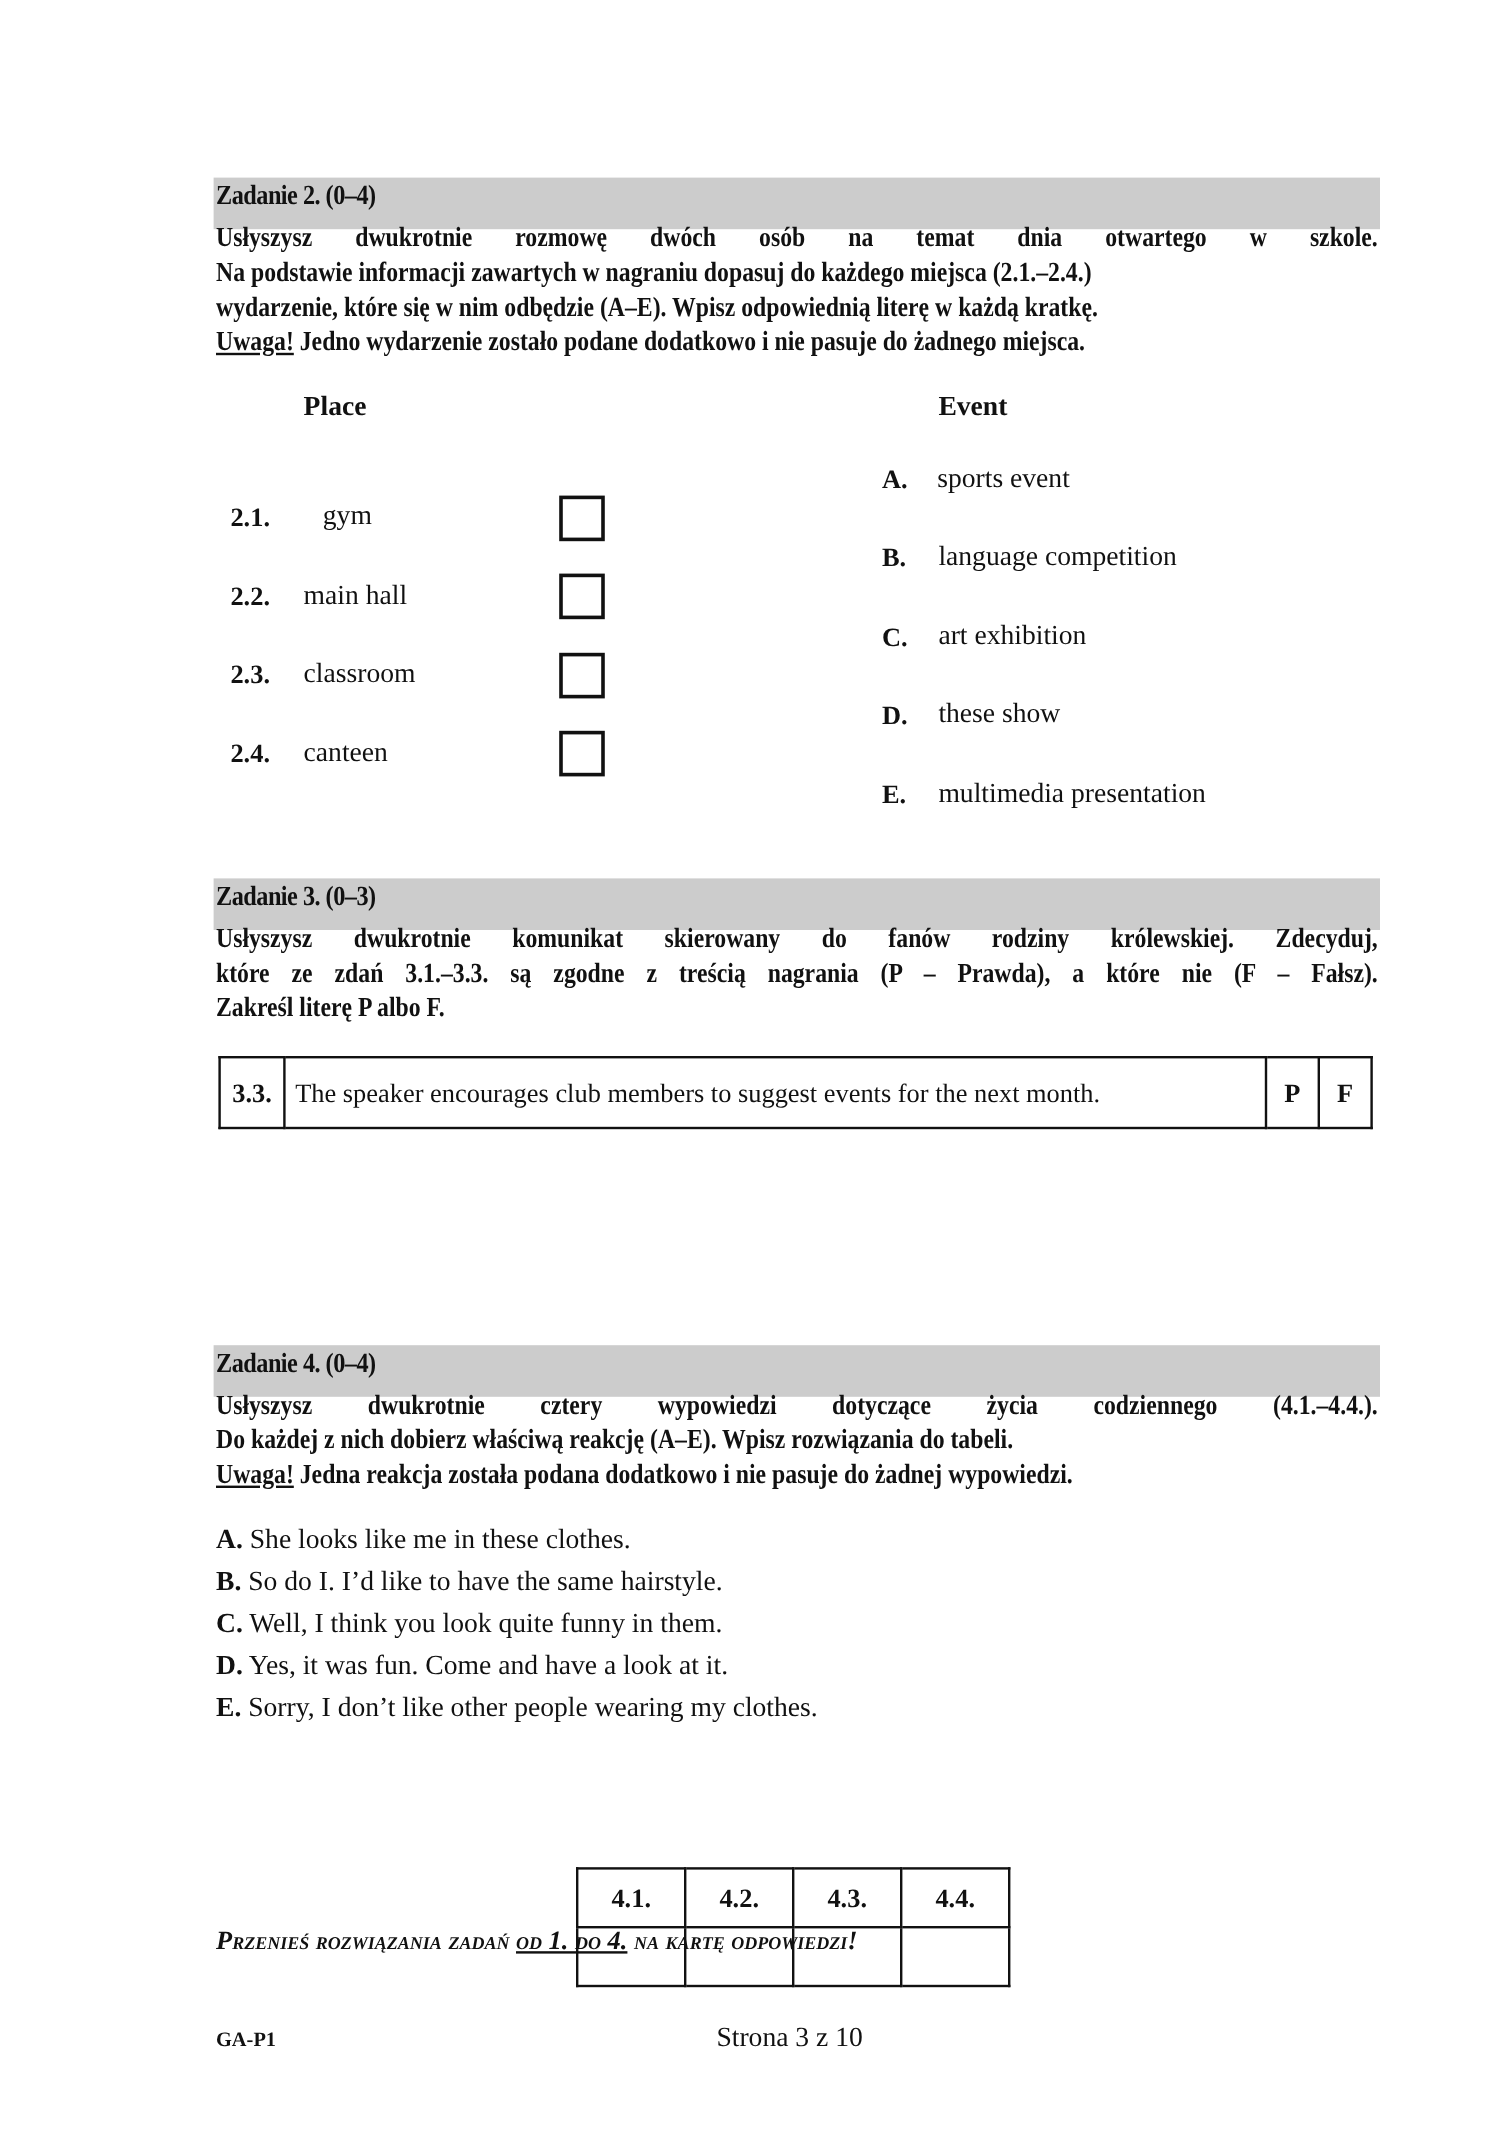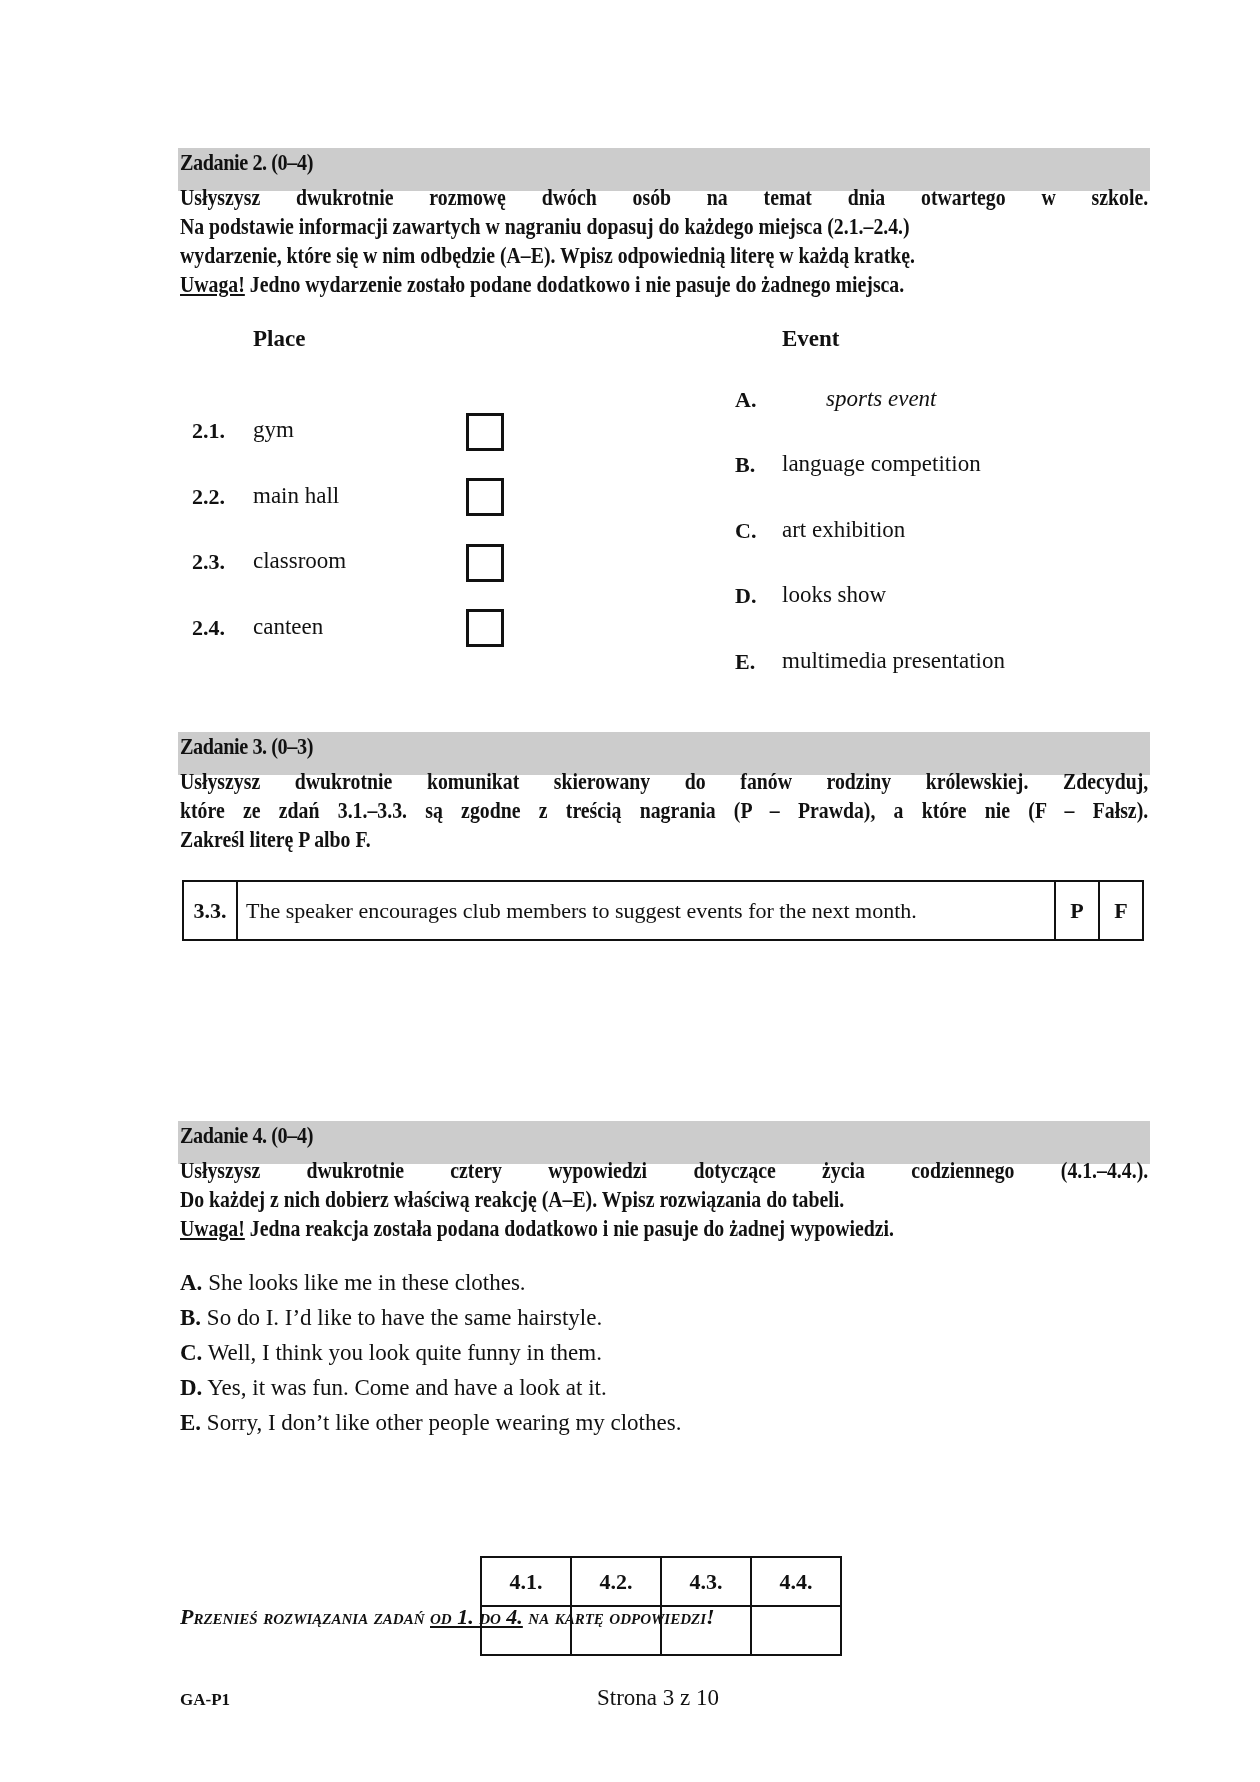--- a/index.html
+++ b/index.html
@@ -71,45 +71,45 @@
   <span class="ln">Na podstawie informacji zawartych w nagraniu dopasuj do każdego miejsca (2.1.–2.4.)</span>
   <span class="ln">wydarzenie, które się w nim odbędzie (A–E). Wpisz odpowiednią literę w każdą kratkę.</span>
   <span class="ln"><span class="u">Uwaga!</span><span> Jedno wydarzenie zostało podane dodatkowo i nie pasuje do żadnego miejsca.</span></span>
 </div>
 
 <div class="colhead" style="left:253px; top:326px;">Place</div>
 <div class="colhead" style="left:782px; top:326px;">Event</div>
 
 <div>
   <div class="num" style="left:192px; top:418px;">2.1.</div>
-  <div class="txt" style="left:253px; top:417px;text-align:center;">gym</div>
+  <div class="txt" style="left:269px; top:417px;text-align:center;">gym</div>
   <div class="box" style="left:466px; top:413px;"></div>
 
   <div class="num" style="left:192px; top:484px;">2.2.</div>
   <div class="txt" style="left:253px; top:483px;">main hall</div>
   <div class="box" style="left:466px; top:478px;"></div>
 
   <div class="num" style="left:192px; top:549px;">2.3.</div>
   <div class="txt" style="left:253px; top:548px;">classroom</div>
   <div class="box" style="left:466px; top:544px;"></div>
 
   <div class="num" style="left:192px; top:615px;">2.4.</div>
   <div class="txt" style="left:253px; top:614px;">canteen</div>
   <div class="box" style="left:466px; top:609px;"></div>
 </div>
 
 <div>
   <div class="num" style="left:735px; top:387px;">A.</div>
-  <div class="txt" style="left:826px; top:386px;font-style:italic;">sports event</div>
+  <div class="txt" style="left:781px; top:386px;">sports event</div>
   <div class="num" style="left:735px; top:452px;">B.</div>
   <div class="txt" style="left:782px; top:451px;">language competition</div>
   <div class="num" style="left:735px; top:518px;">C.</div>
   <div class="txt" style="left:782px; top:517px;">art exhibition</div>
   <div class="num" style="left:735px; top:583px;">D.</div>
-  <div class="txt" style="left:782px; top:582px;">looks show</div>
+  <div class="txt" style="left:782px; top:582px;">these show</div>
   <div class="num" style="left:735px; top:649px;">E.</div>
   <div class="txt" style="left:782px; top:648px;">multimedia presentation</div>
 </div>
 
 <div class="bar" style="top:732px;">
   <span>Zadanie 3. (0–3)</span>
 </div>
 <div class="instr" style="top:767px;">
   <span class="ln just">Usłyszysz dwukrotnie komunikat skierowany do fanów rodziny królewskiej. Zdecyduj,</span>
   <span class="ln just">które ze zdań 3.1.–3.3. są zgodne z treścią nagrania (P – Prawda), a które nie (F – Fałsz).</span>

